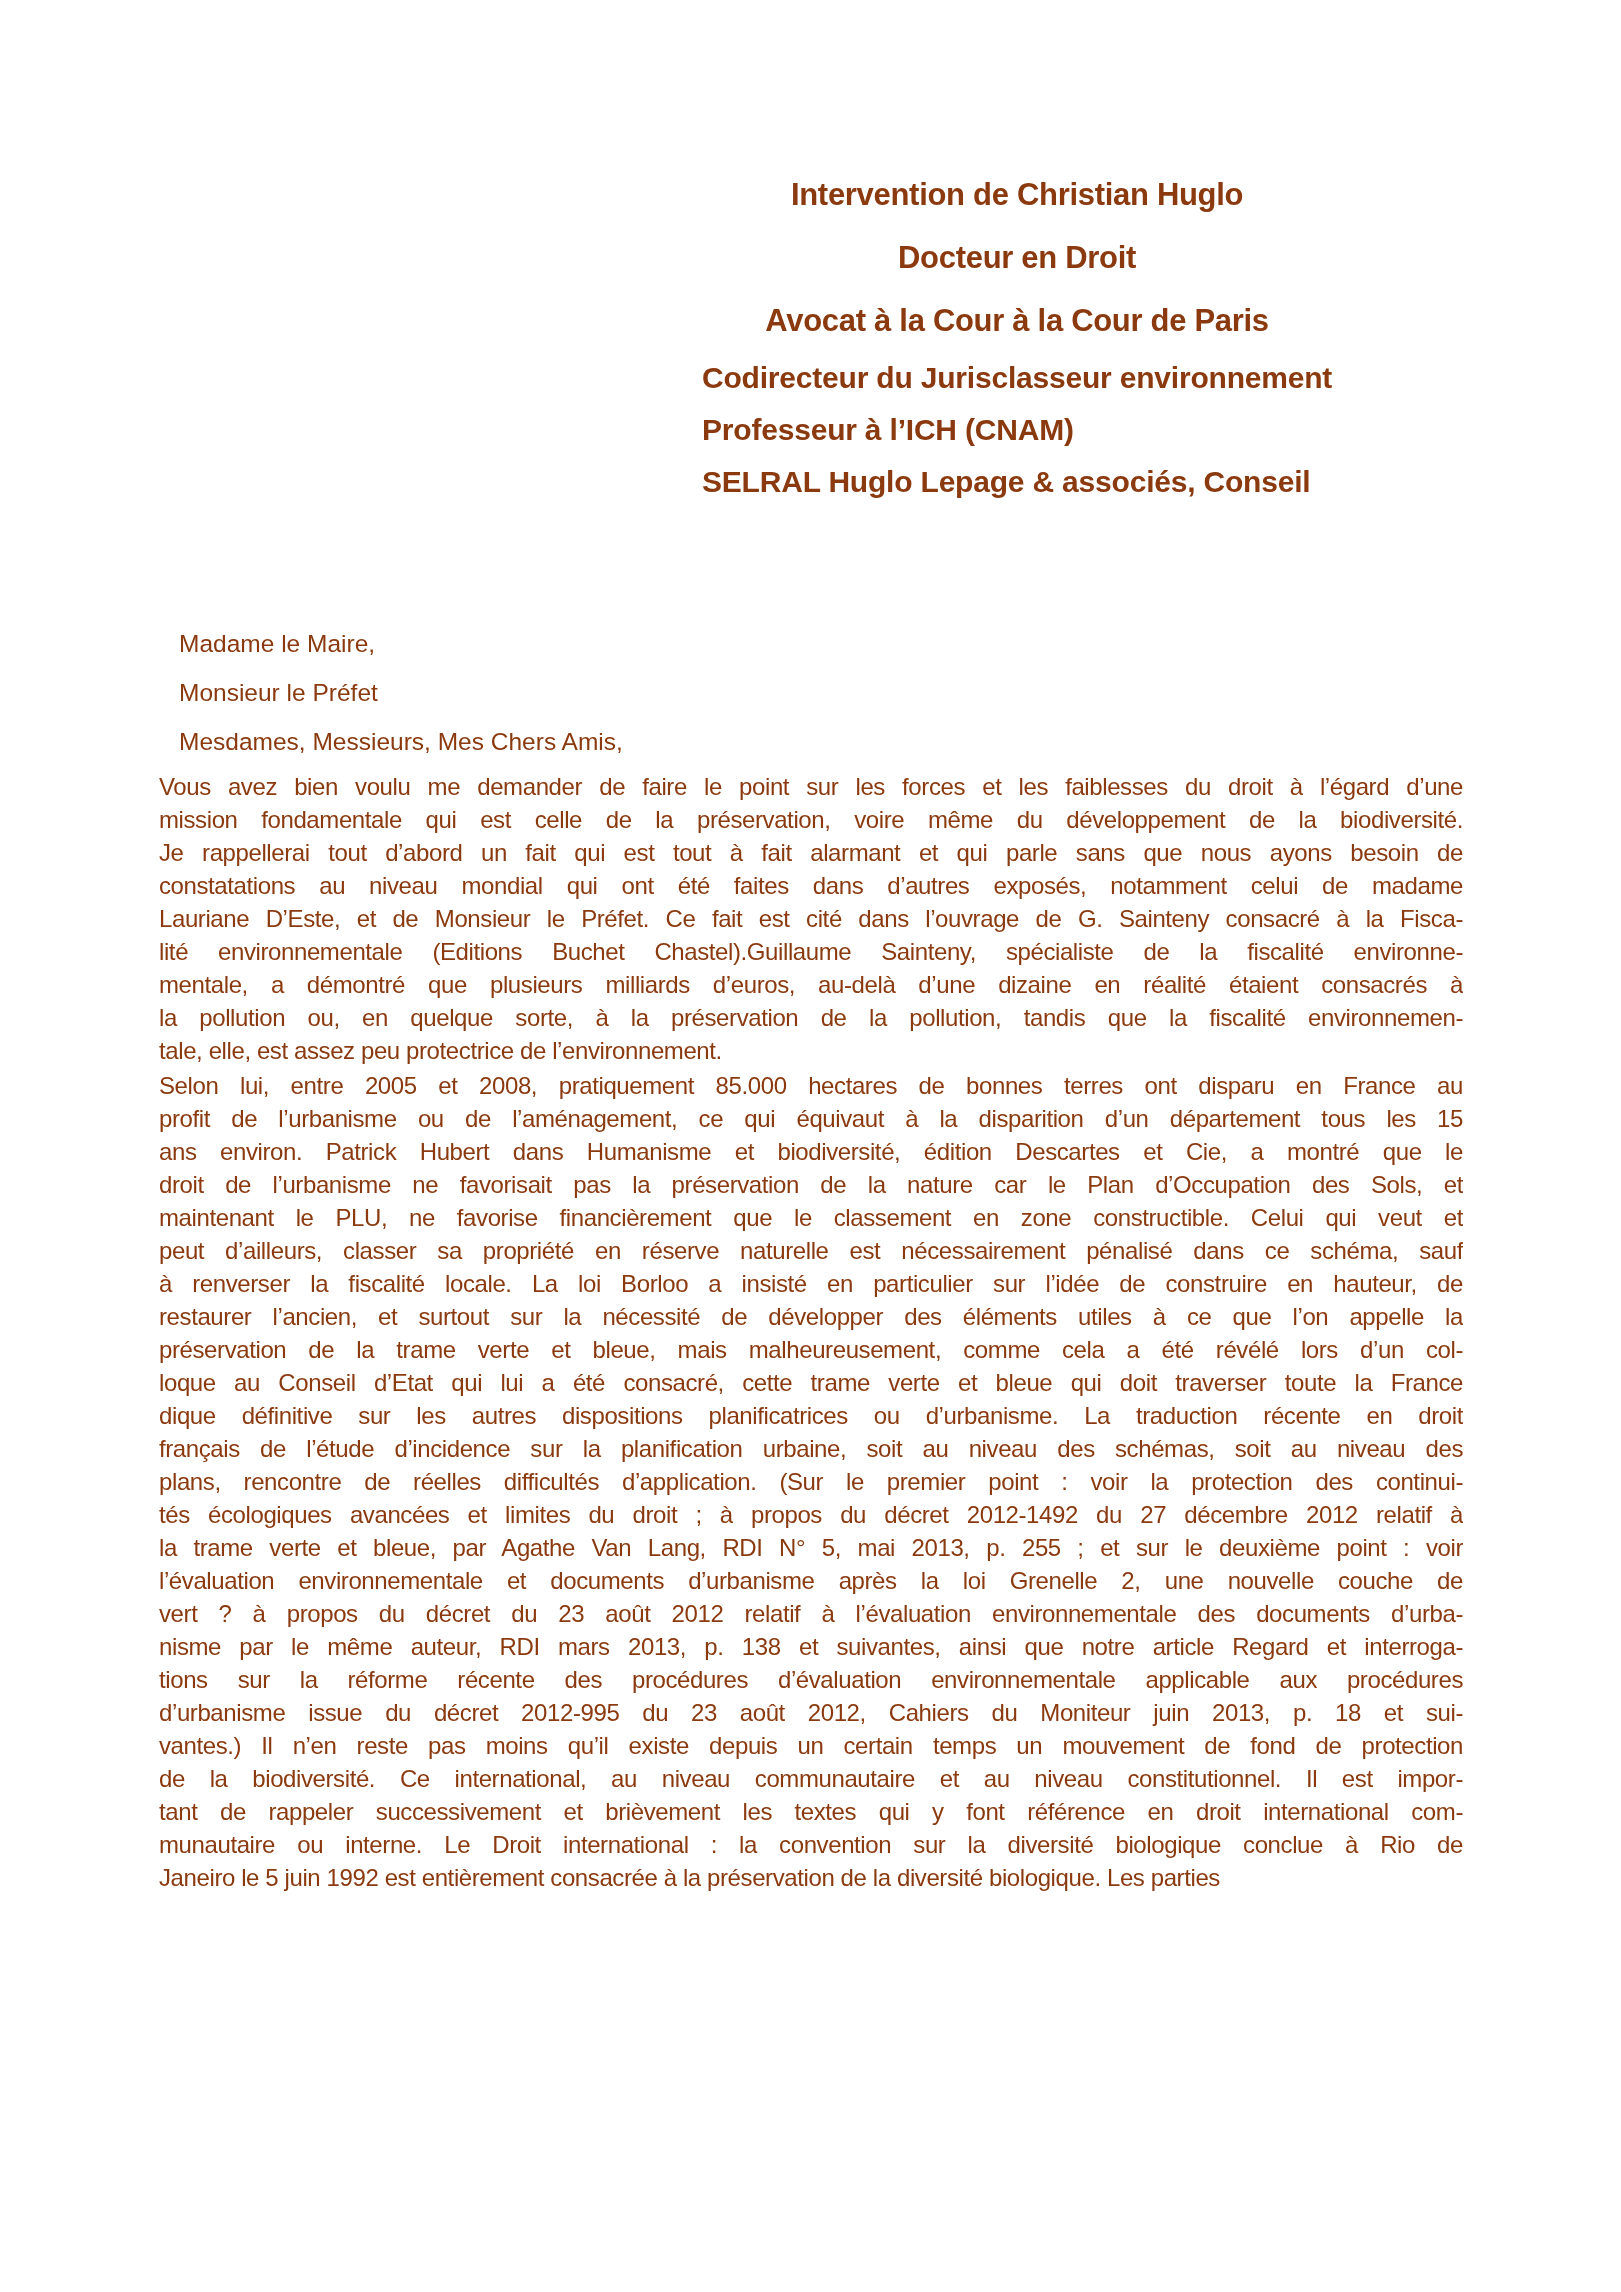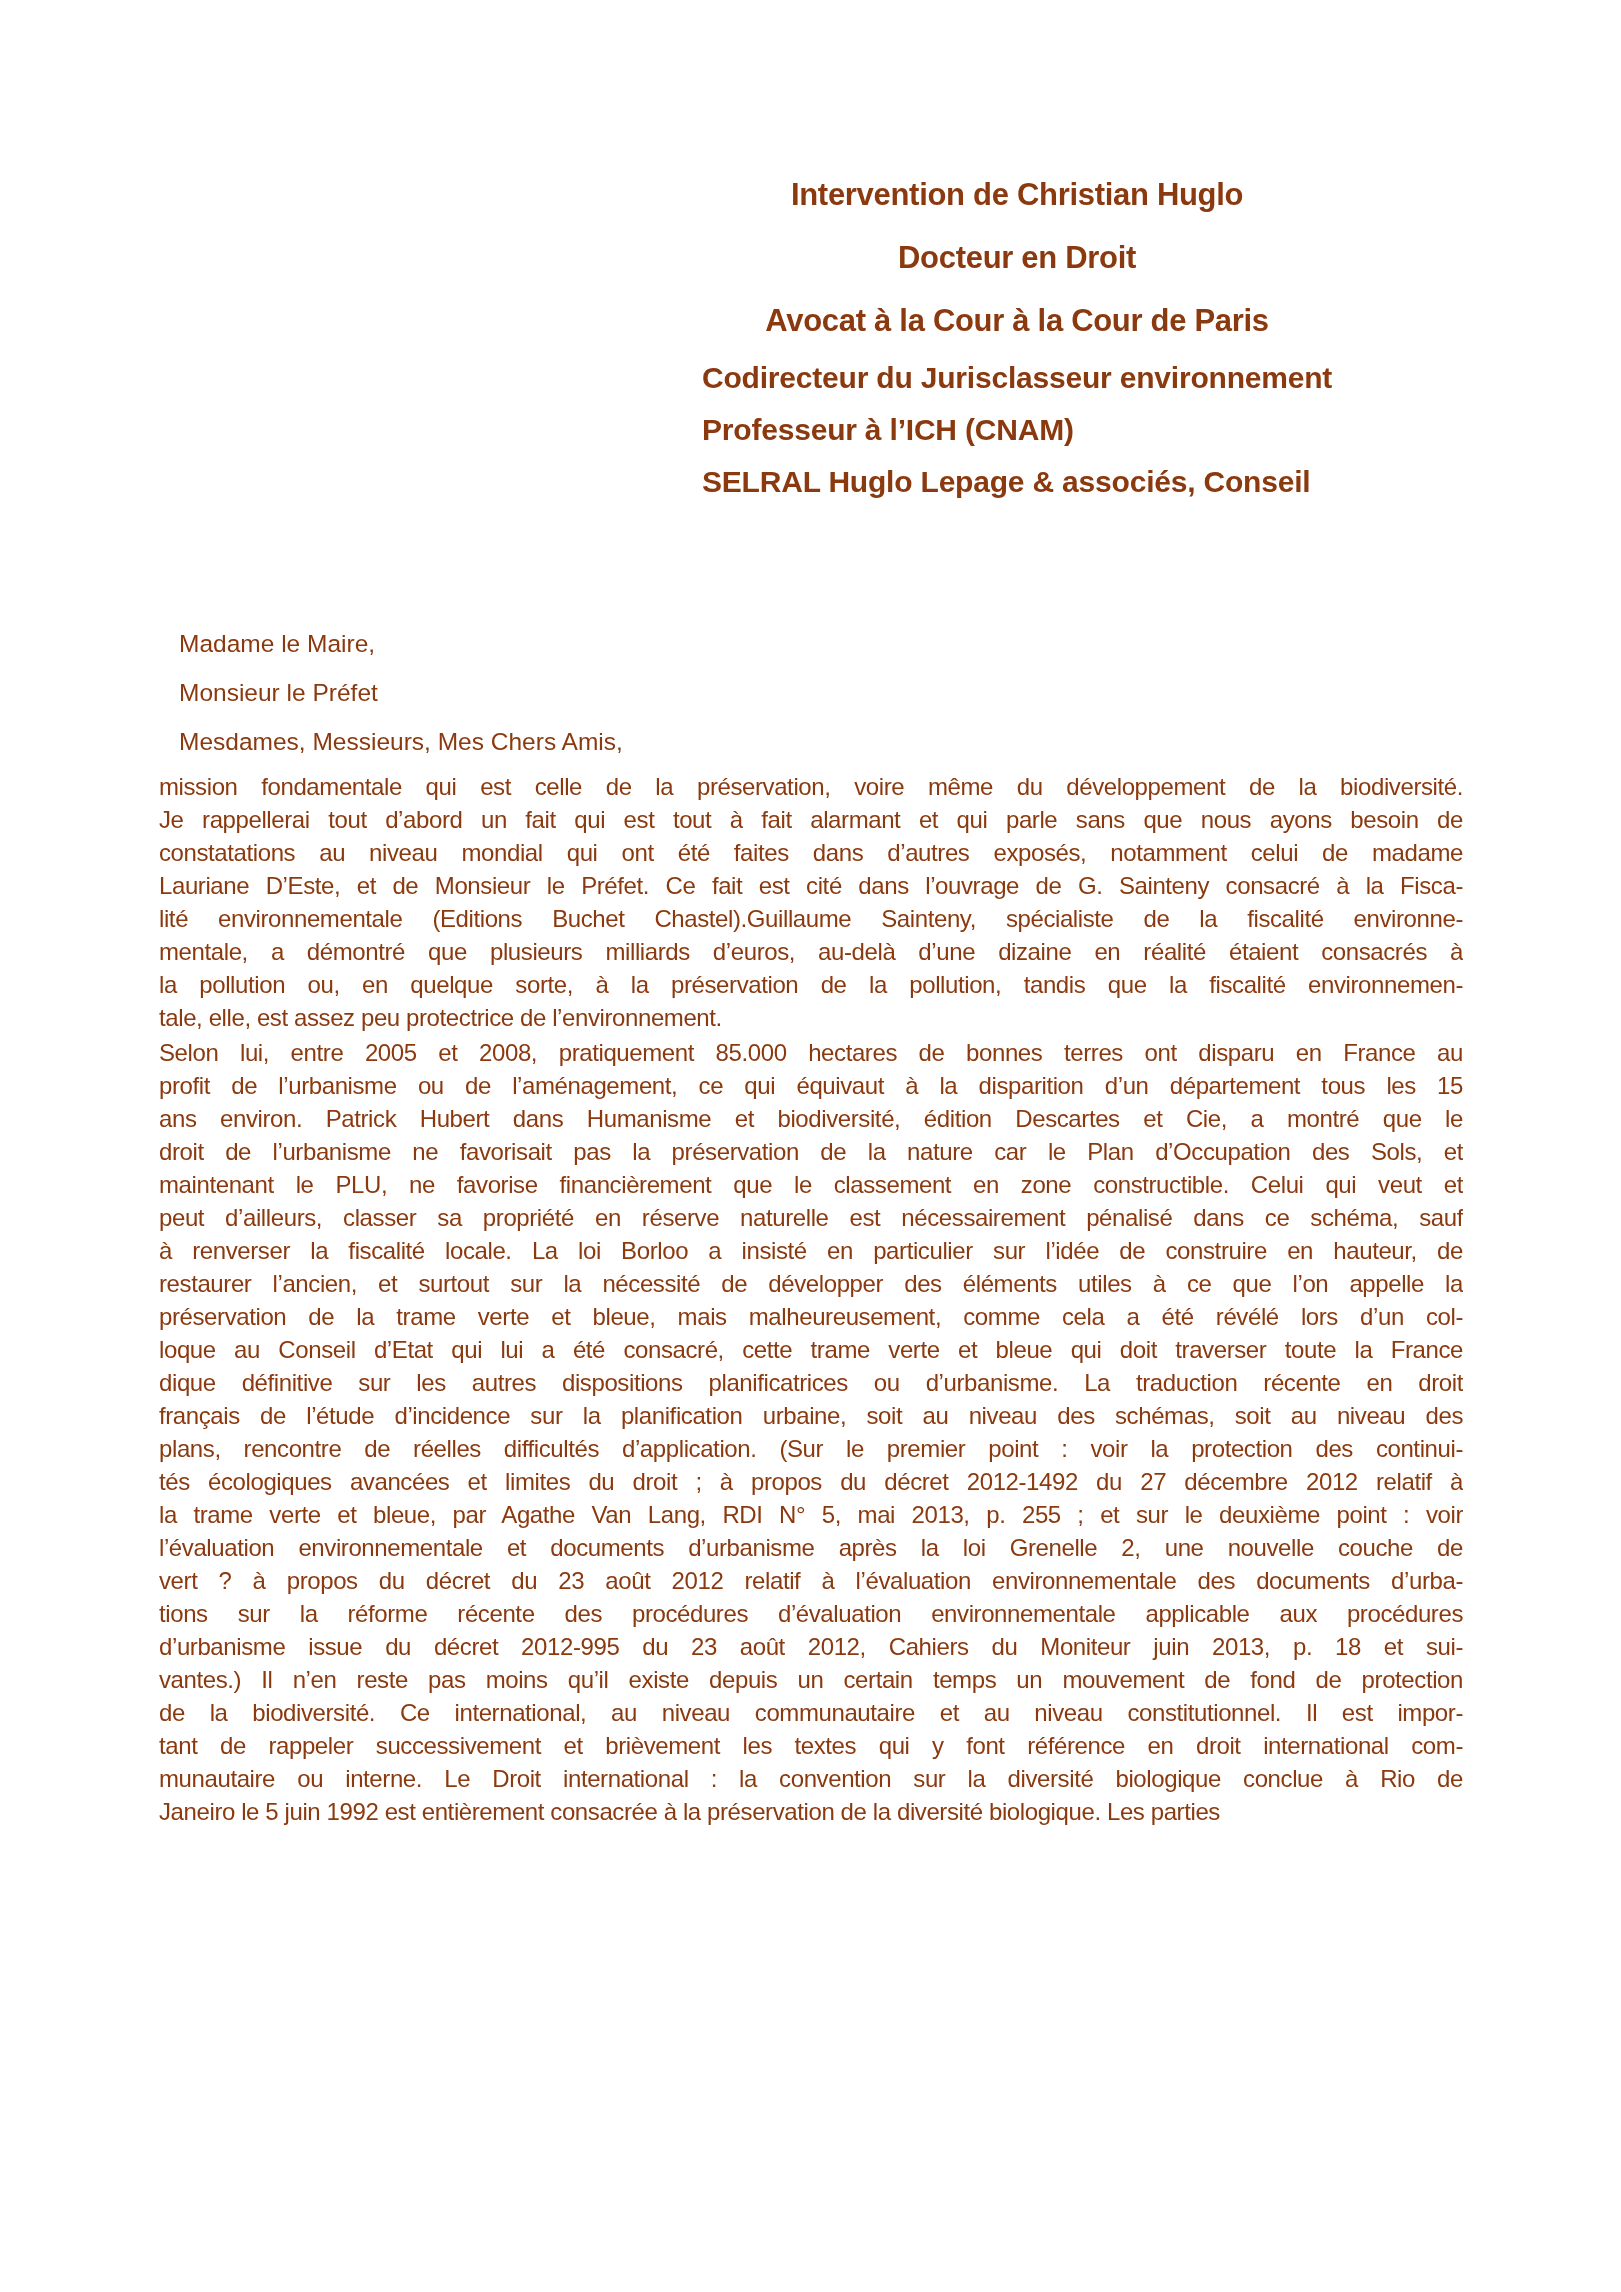--- a/index.html
+++ b/index.html
@@ -27,20 +27,21 @@
   <div class="h-small">Professeur à l’ICH (CNAM)</div>
   <div class="h-small">SELRAL Huglo Lepage &amp; associés, Conseil</div>
 </div>
 
 <div class="body">
   <div class="salut">Madame le Maire,</div>
   <div class="salut">Monsieur le Préfet</div>
   <div class="salut">Mesdames, Messieurs, Mes Chers Amis,</div>
 
   <div class="para">
+      <div class="line">Vous avez bien voulu me demander de faire le point sur les forces et les faiblesses du droit à l’égard d’une</div>
       <div class="line">mission fondamentale qui est celle de la préservation, voire même du développement de la biodiversité.</div>
       <div class="line">Je rappellerai tout d’abord un fait qui est tout à fait alarmant et qui parle sans que nous ayons besoin de</div>
       <div class="line">constatations au niveau mondial qui ont été faites dans d’autres exposés, notamment celui de madame</div>
       <div class="line">Lauriane D’Este, et de Monsieur le Préfet. Ce fait est cité dans l’ouvrage de G. Sainteny consacré à la Fisca-</div>
       <div class="line">lité environnementale (Editions Buchet Chastel).Guillaume Sainteny, spécialiste de la fiscalité environne-</div>
       <div class="line">mentale, a démontré que plusieurs milliards d’euros, au-delà d’une dizaine en réalité étaient consacrés à</div>
       <div class="line">la pollution ou, en quelque sorte, à la préservation de la pollution, tandis que la fiscalité environnemen-</div>
       <div class="line last">tale, elle, est assez peu protectrice de l’environnement.</div>
     </div>
   <div class="para">
@@ -54,20 +55,21 @@
       <div class="line">restaurer l’ancien, et surtout sur la nécessité de développer des éléments utiles à ce que l’on appelle la</div>
       <div class="line">préservation de la trame verte et bleue, mais malheureusement, comme cela a été révélé lors d’un col-</div>
       <div class="line">loque au Conseil d’Etat qui lui a été consacré, cette trame verte et bleue qui doit traverser toute la France</div>
       <div class="line">dique définitive sur les autres dispositions planificatrices ou d’urbanisme. La traduction récente en droit</div>
       <div class="line">français de l’étude d’incidence sur la planification urbaine, soit au niveau des schémas, soit au niveau des</div>
       <div class="line">plans, rencontre de réelles difficultés d’application. (Sur le premier point : voir la protection des continui-</div>
       <div class="line">tés écologiques avancées et limites du droit ; à propos du décret 2012-1492 du 27 décembre 2012 relatif à</div>
       <div class="line">la trame verte et bleue, par Agathe Van Lang, RDI N° 5, mai 2013, p. 255 ; et sur le deuxième point : voir</div>
       <div class="line">l’évaluation environnementale et documents d’urbanisme après la loi Grenelle 2, une nouvelle couche de</div>
       <div class="line">vert ? à propos du décret du 23 août 2012 relatif à l’évaluation environnementale des documents d’urba-</div>
+      <div class="line">nisme par le même auteur, RDI mars 2013, p. 138 et suivantes, ainsi que notre article Regard et interroga-</div>
       <div class="line">tions sur la réforme récente des procédures d’évaluation environnementale applicable aux procédures</div>
       <div class="line">d’urbanisme issue du décret 2012-995 du 23 août 2012, Cahiers du Moniteur juin 2013, p. 18 et sui-</div>
       <div class="line">vantes.) Il n’en reste pas moins qu’il existe depuis un certain temps un mouvement de fond de protection</div>
       <div class="line">de la biodiversité. Ce  international, au niveau communautaire et au niveau constitutionnel. Il est impor-</div>
       <div class="line">tant de rappeler successivement et brièvement les textes qui y font référence en droit international com-</div>
       <div class="line">munautaire ou interne. Le Droit international : la convention sur la diversité biologique conclue à Rio de</div>
       <div class="line last">Janeiro le 5 juin 1992 est entièrement consacrée à la préservation de la diversité biologique. Les parties</div>
     </div>
 </div>
 

